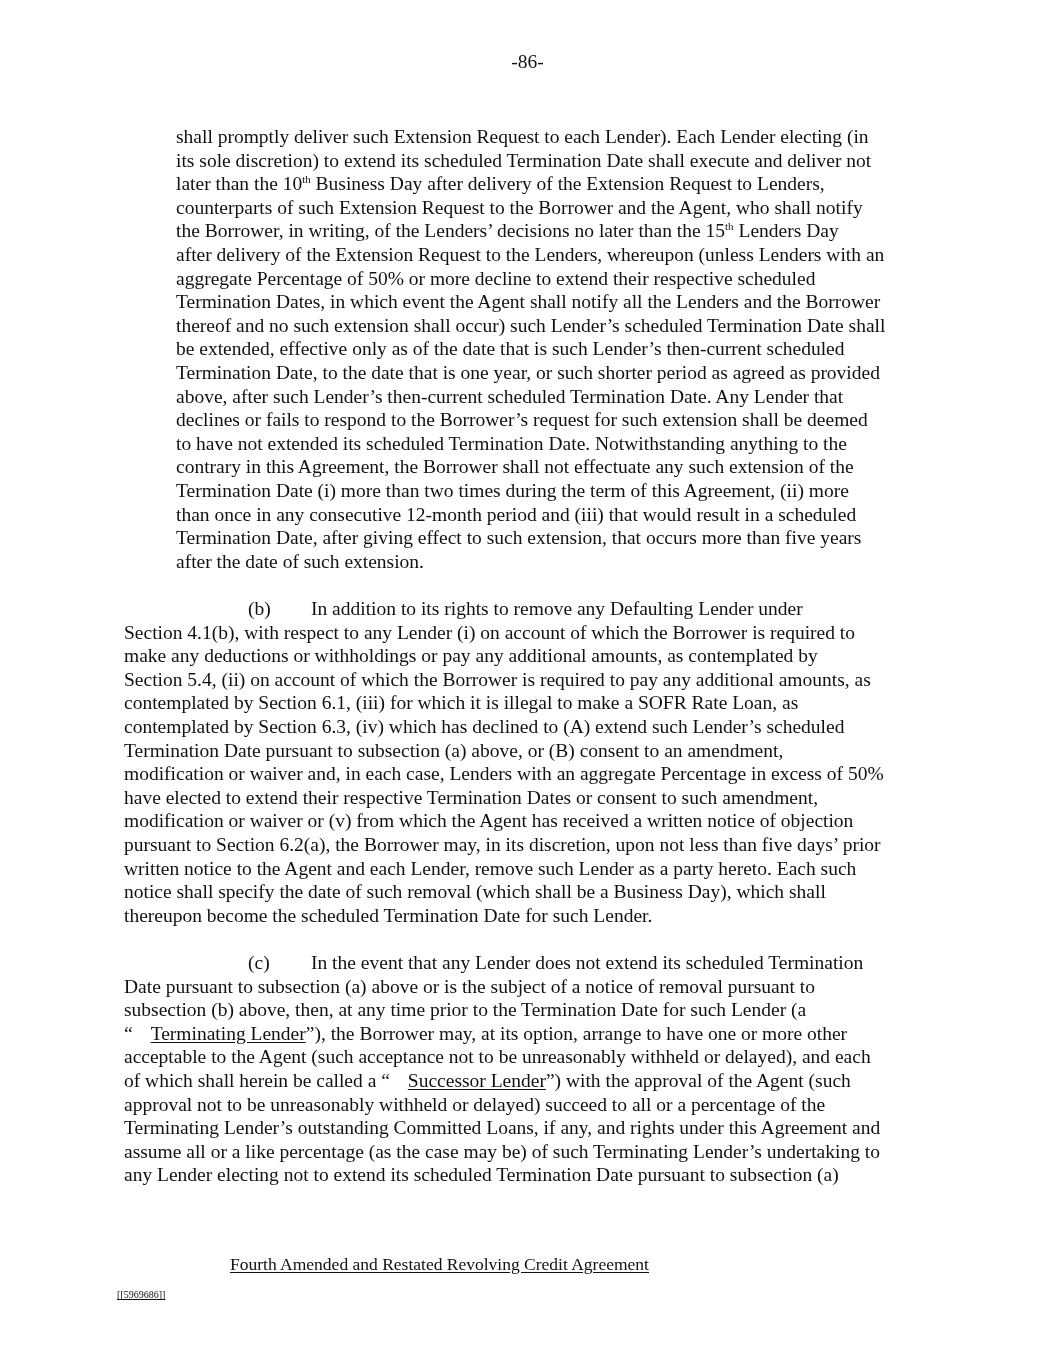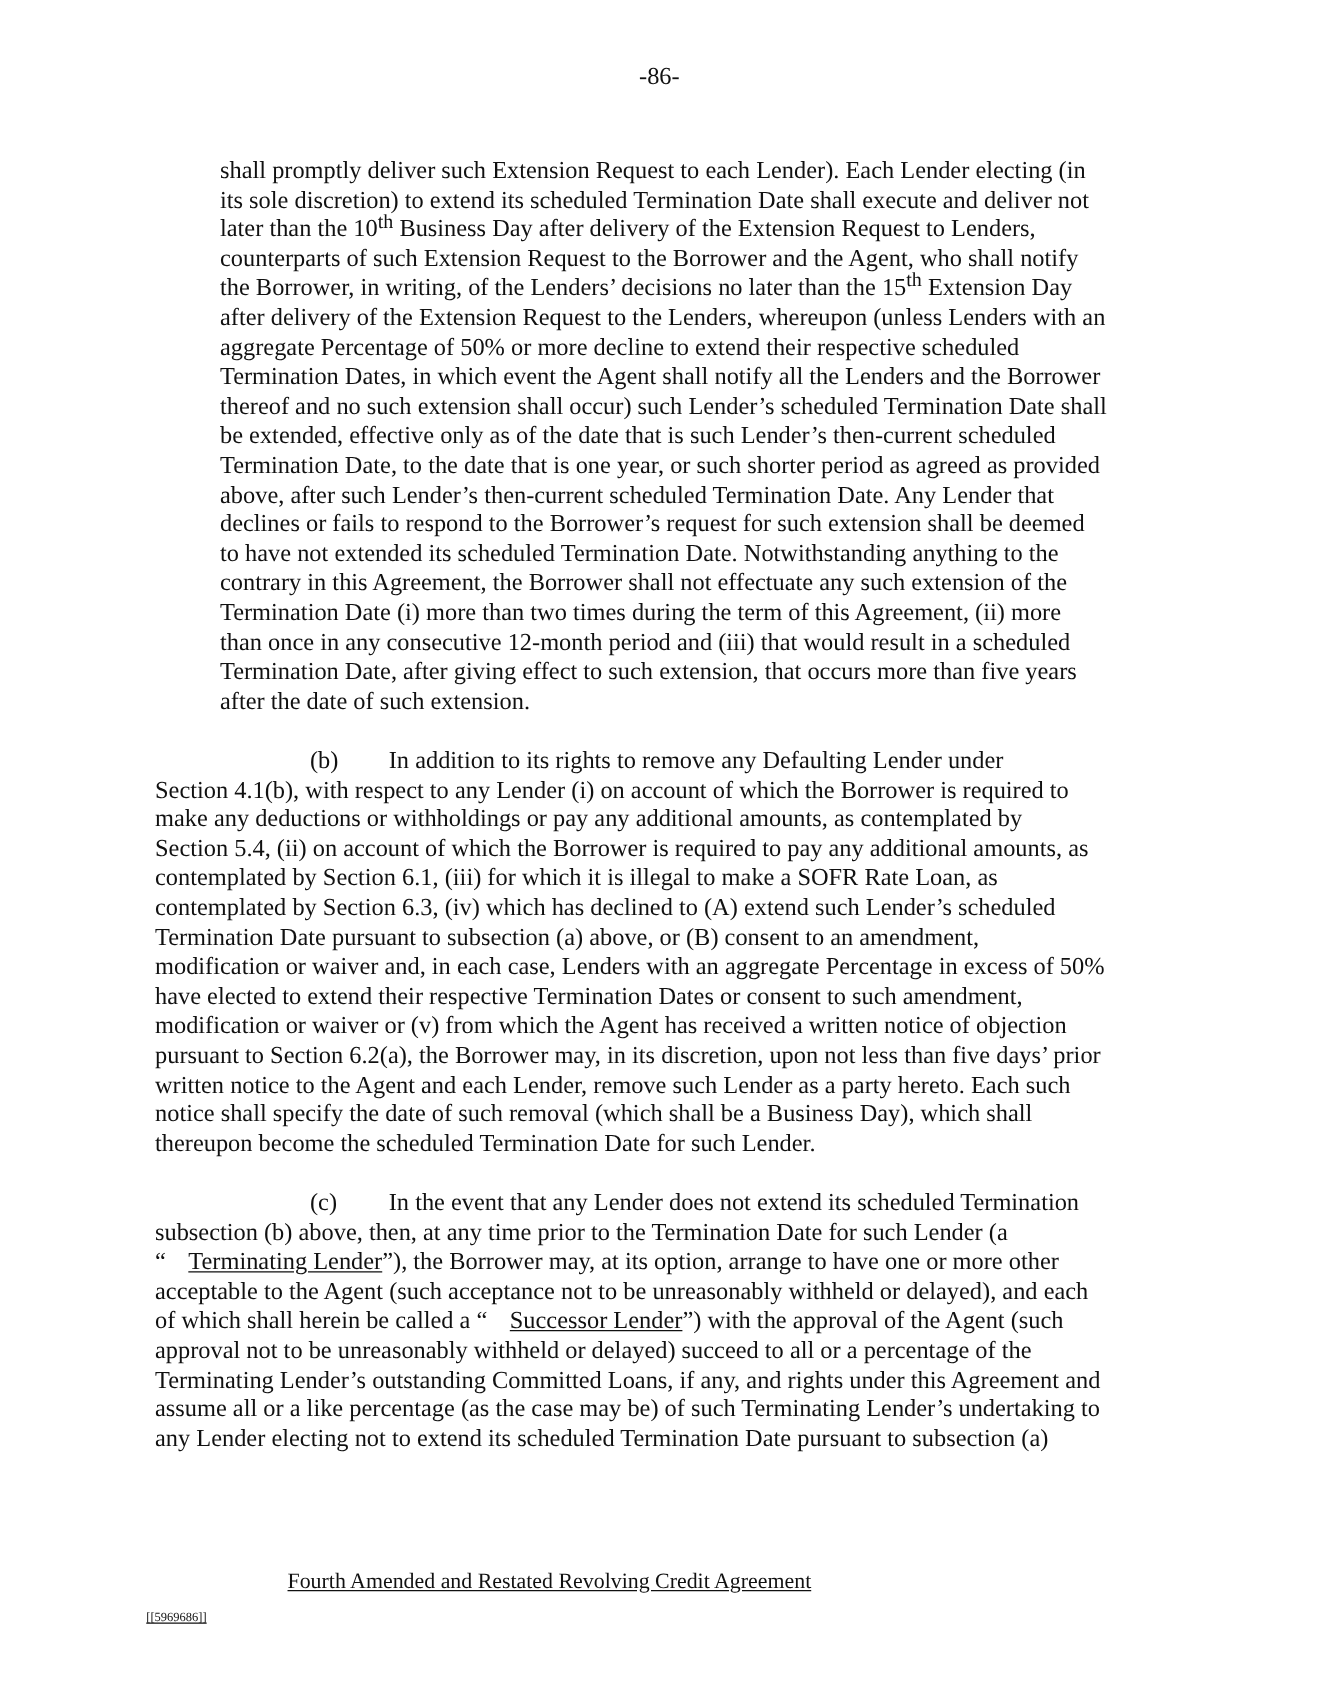--- a/index.html
+++ b/index.html
@@ -36,21 +36,21 @@
     }
     .block-a { top: 125px; left: 176px; }
     .block-b { top: 597px; left: 124px; }
     .block-c { top: 951px; left: 124px; }
     .indent-first { padding-left: 124px; }
     .para-label {
       display: inline-block;
       width: 63px;
     }
     sup {
-      font-size: 16px;
+      font-size: 11px;
       line-height: 0;
       vertical-align: 7px;
       margin-top: 16px;
     }
     .defined-term {
       text-decoration: underline;
       text-underline-offset: 2px;
       margin-left: 18px;
     }
     .footer-title {
@@ -81,21 +81,21 @@
 <div class="page-number">-86-</div>
 
 <div class="block block-a">
   <span class="line">shall promptly deliver such Extension Request to each Lender).  Each Lender electing (in</span>
   <span class="line">its sole discretion) to extend its scheduled Termination Date shall execute and deliver not</span>
   <span class="line">
     <span>later than the 10</span><sup>th</sup><span> Business Day after delivery of the Extension Request to Lenders,</span>
   </span>
   <span class="line">counterparts of such Extension Request to the Borrower and the Agent, who shall notify</span>
   <span class="line">
-    <span>the Borrower, in writing, of the Lenders’ decisions no later than the 15</span><sup>th</sup><span> Extension Day</span>
+    <span>the Borrower, in writing, of the Lenders’ decisions no later than the 15</span><sup>th</sup><span> Lenders Day</span>
   </span>
   <span class="line">after delivery of the Extension Request to the Lenders, whereupon (unless Lenders with an</span>
   <span class="line">aggregate Percentage of 50% or more decline to extend their respective scheduled</span>
   <span class="line">Termination Dates, in which event the Agent shall notify all the Lenders and the Borrower</span>
   <span class="line">thereof and no such extension shall occur) such Lender’s scheduled Termination Date shall</span>
   <span class="line">be extended, effective only as of the date that is such Lender’s then-current scheduled</span>
   <span class="line">Termination Date, to the date that is one year, or such shorter period as agreed as provided</span>
   <span class="line">above, after such Lender’s then-current scheduled Termination Date.  Any Lender that</span>
   <span class="line">declines or fails to respond to the Borrower’s request for such extension shall be deemed</span>
   <span class="line">to have not extended its scheduled Termination Date.  Notwithstanding anything to the</span>
@@ -122,20 +122,21 @@
   <span class="line">pursuant to Section 6.2(a), the Borrower may, in its discretion, upon not less than five days’ prior</span>
   <span class="line">written notice to the Agent and each Lender, remove such Lender as a party hereto.  Each such</span>
   <span class="line">notice shall specify the date of such removal (which shall be a Business Day), which shall</span>
   <span class="line">thereupon become the scheduled Termination Date for such Lender.</span>
 </div>
 
 <div class="block block-c">
   <span class="line indent-first">
     <span class="para-label">(c)</span><span>In the event that any Lender does not extend its scheduled Termination</span>
   </span>
+  <span class="line">Date pursuant to subsection (a) above or is the subject of a notice of removal pursuant to</span>
   <span class="line">subsection (b) above, then, at any time prior to the Termination Date for such Lender (a</span>
   <span class="line">
     <span>“</span><span class="defined-term">Terminating Lender</span><span>”), the Borrower may, at its option, arrange to have one or more other</span>
   </span>
   <span class="line">acceptable to the Agent (such acceptance not to be unreasonably withheld or delayed), and each</span>
   <span class="line">
     <span>of which shall herein be called a “</span><span class="defined-term">Successor Lender</span><span>”) with the approval of the Agent (such</span>
   </span>
   <span class="line">approval not to be unreasonably withheld or delayed) succeed to all or a percentage of the</span>
   <span class="line">Terminating Lender’s outstanding Committed Loans, if any, and rights under this Agreement and</span>

